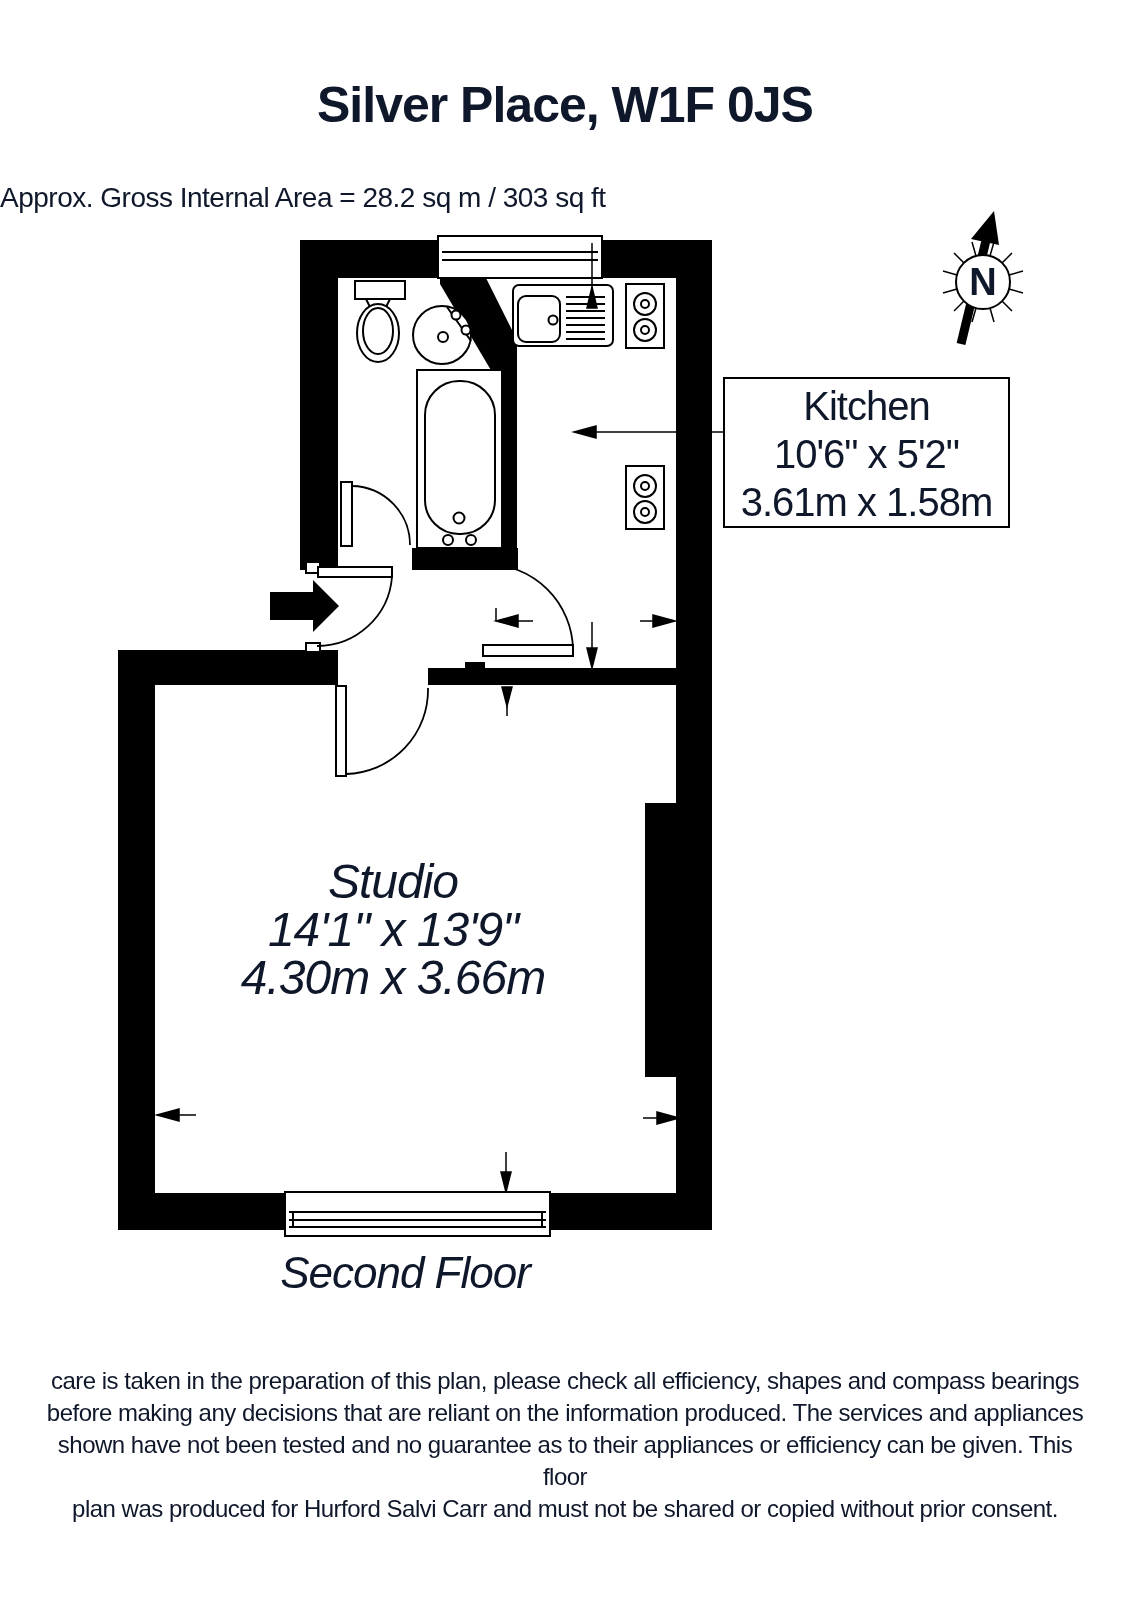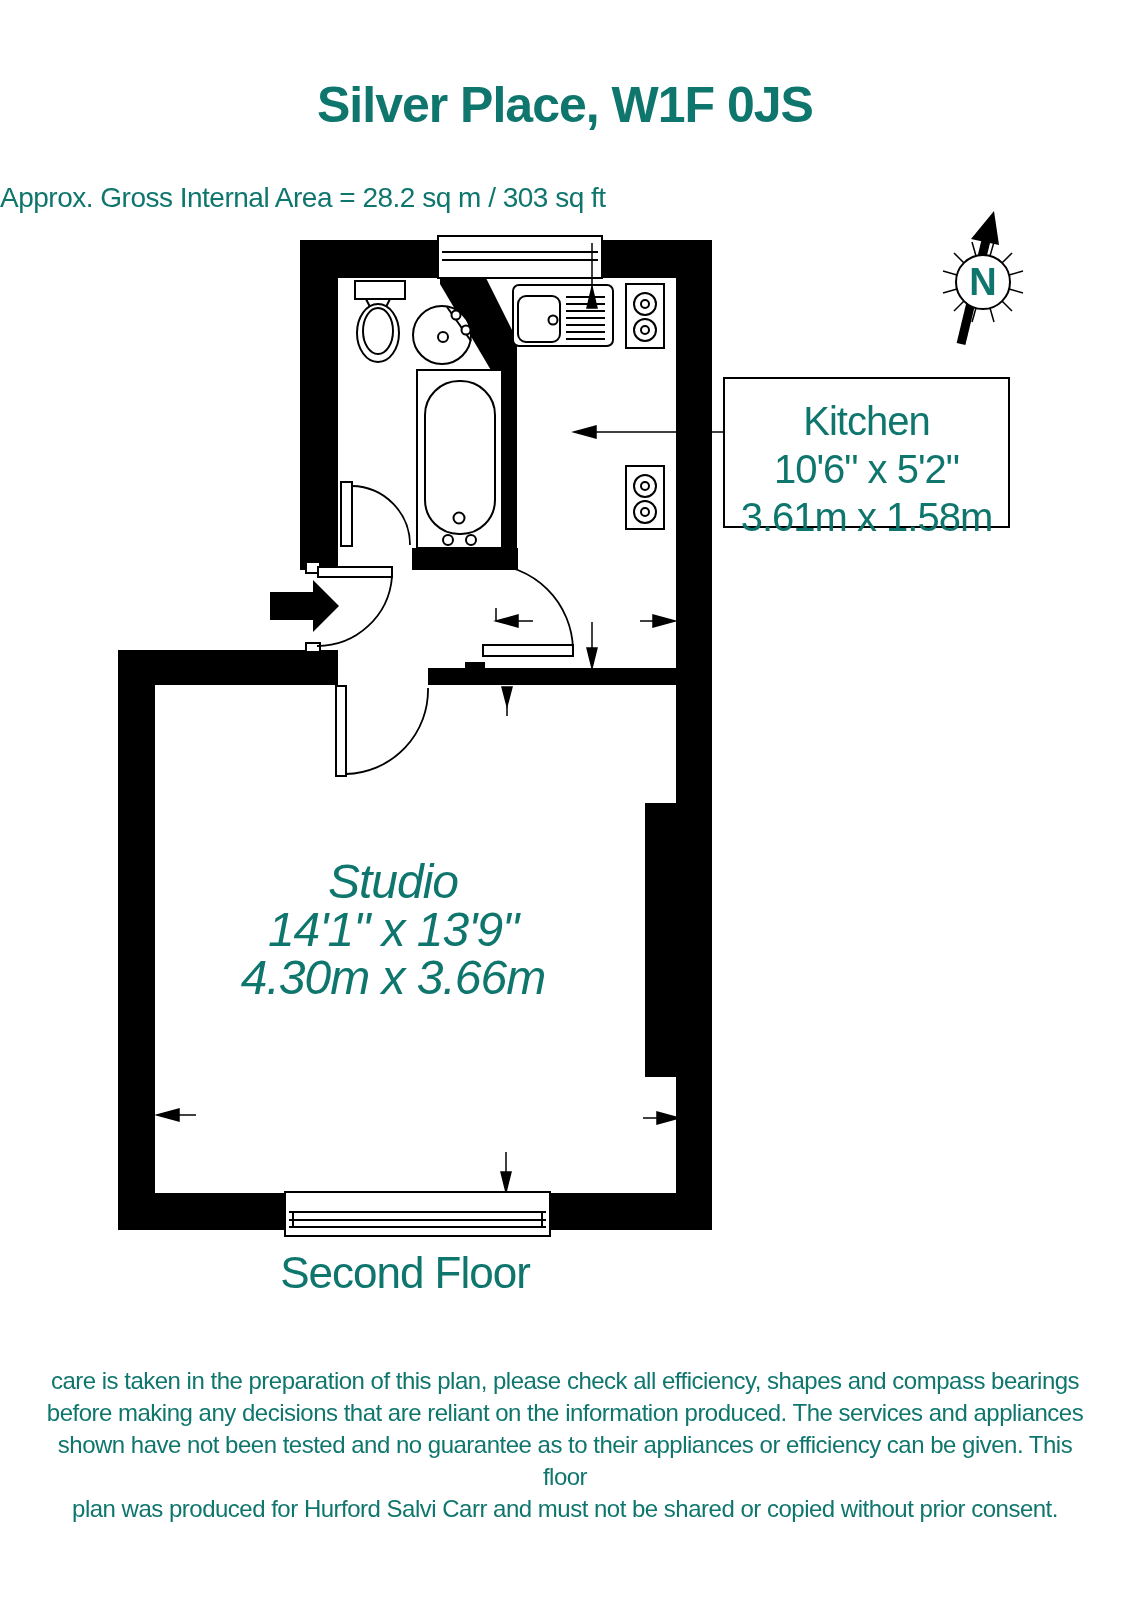--- a/index.html
+++ b/index.html
@@ -1,25 +1,25 @@
 <!DOCTYPE html>
 <html><head>
 <meta charset="utf-8">
 <style>
   html,body{margin:0;padding:0;background:#fff;}
   .page{position:relative;width:1130px;height:1600px;background:#ffffff;overflow:hidden;
-        font-family:"Liberation Sans", sans-serif;color:#0f766e;}
+        font-family:"Liberation Sans", sans-serif;color:#0f172a;}
   .abs{position:absolute;}
   .title{top:76px;left:0;width:1130px;text-align:center;font-size:50px;font-weight:bold;letter-spacing:-1px;}
   .subtitle{top:182px;left:0;width:1130px;font-size:28px;letter-spacing:-0.5px;}
   .plan-svg{top:0;left:0;width:1130px;height:1600px;}
   .kitchen-box{left:723px;top:377px;width:287px;height:151px;border:2px solid #000;background:#fff;
-               text-align:center;font-size:40px;line-height:48px;letter-spacing:-1px;box-sizing:border-box;padding-top:18px;}
+               text-align:center;font-size:40px;line-height:48px;letter-spacing:-1px;box-sizing:border-box;padding-top:3px;}
   .studio-label{left:218px;top:858px;width:350px;text-align:center;font-size:48px;line-height:48px;letter-spacing:-1px;font-style:italic;}
-  .floor-label{left:230px;top:1248px;width:350px;text-align:center;font-size:44px;letter-spacing:-1px;}
+  .floor-label{left:230px;top:1248px;width:350px;text-align:center;font-size:44px;letter-spacing:-1px;font-style:italic;}
   .compass-n{left:961px;top:260px;width:44px;height:44px;text-align:center;line-height:44px;
              font-size:38px;font-weight:bold;}
   .disclaimer{left:45px;top:1365px;width:1040px;text-align:center;font-size:24px;line-height:32px;letter-spacing:-0.5px;}
 </style>
 </head>
 <body>
 
 <div class="page">
 
   <svg class="abs plan-svg" viewBox="0 0 1130 1600" xmlns="http://www.w3.org/2000/svg">

